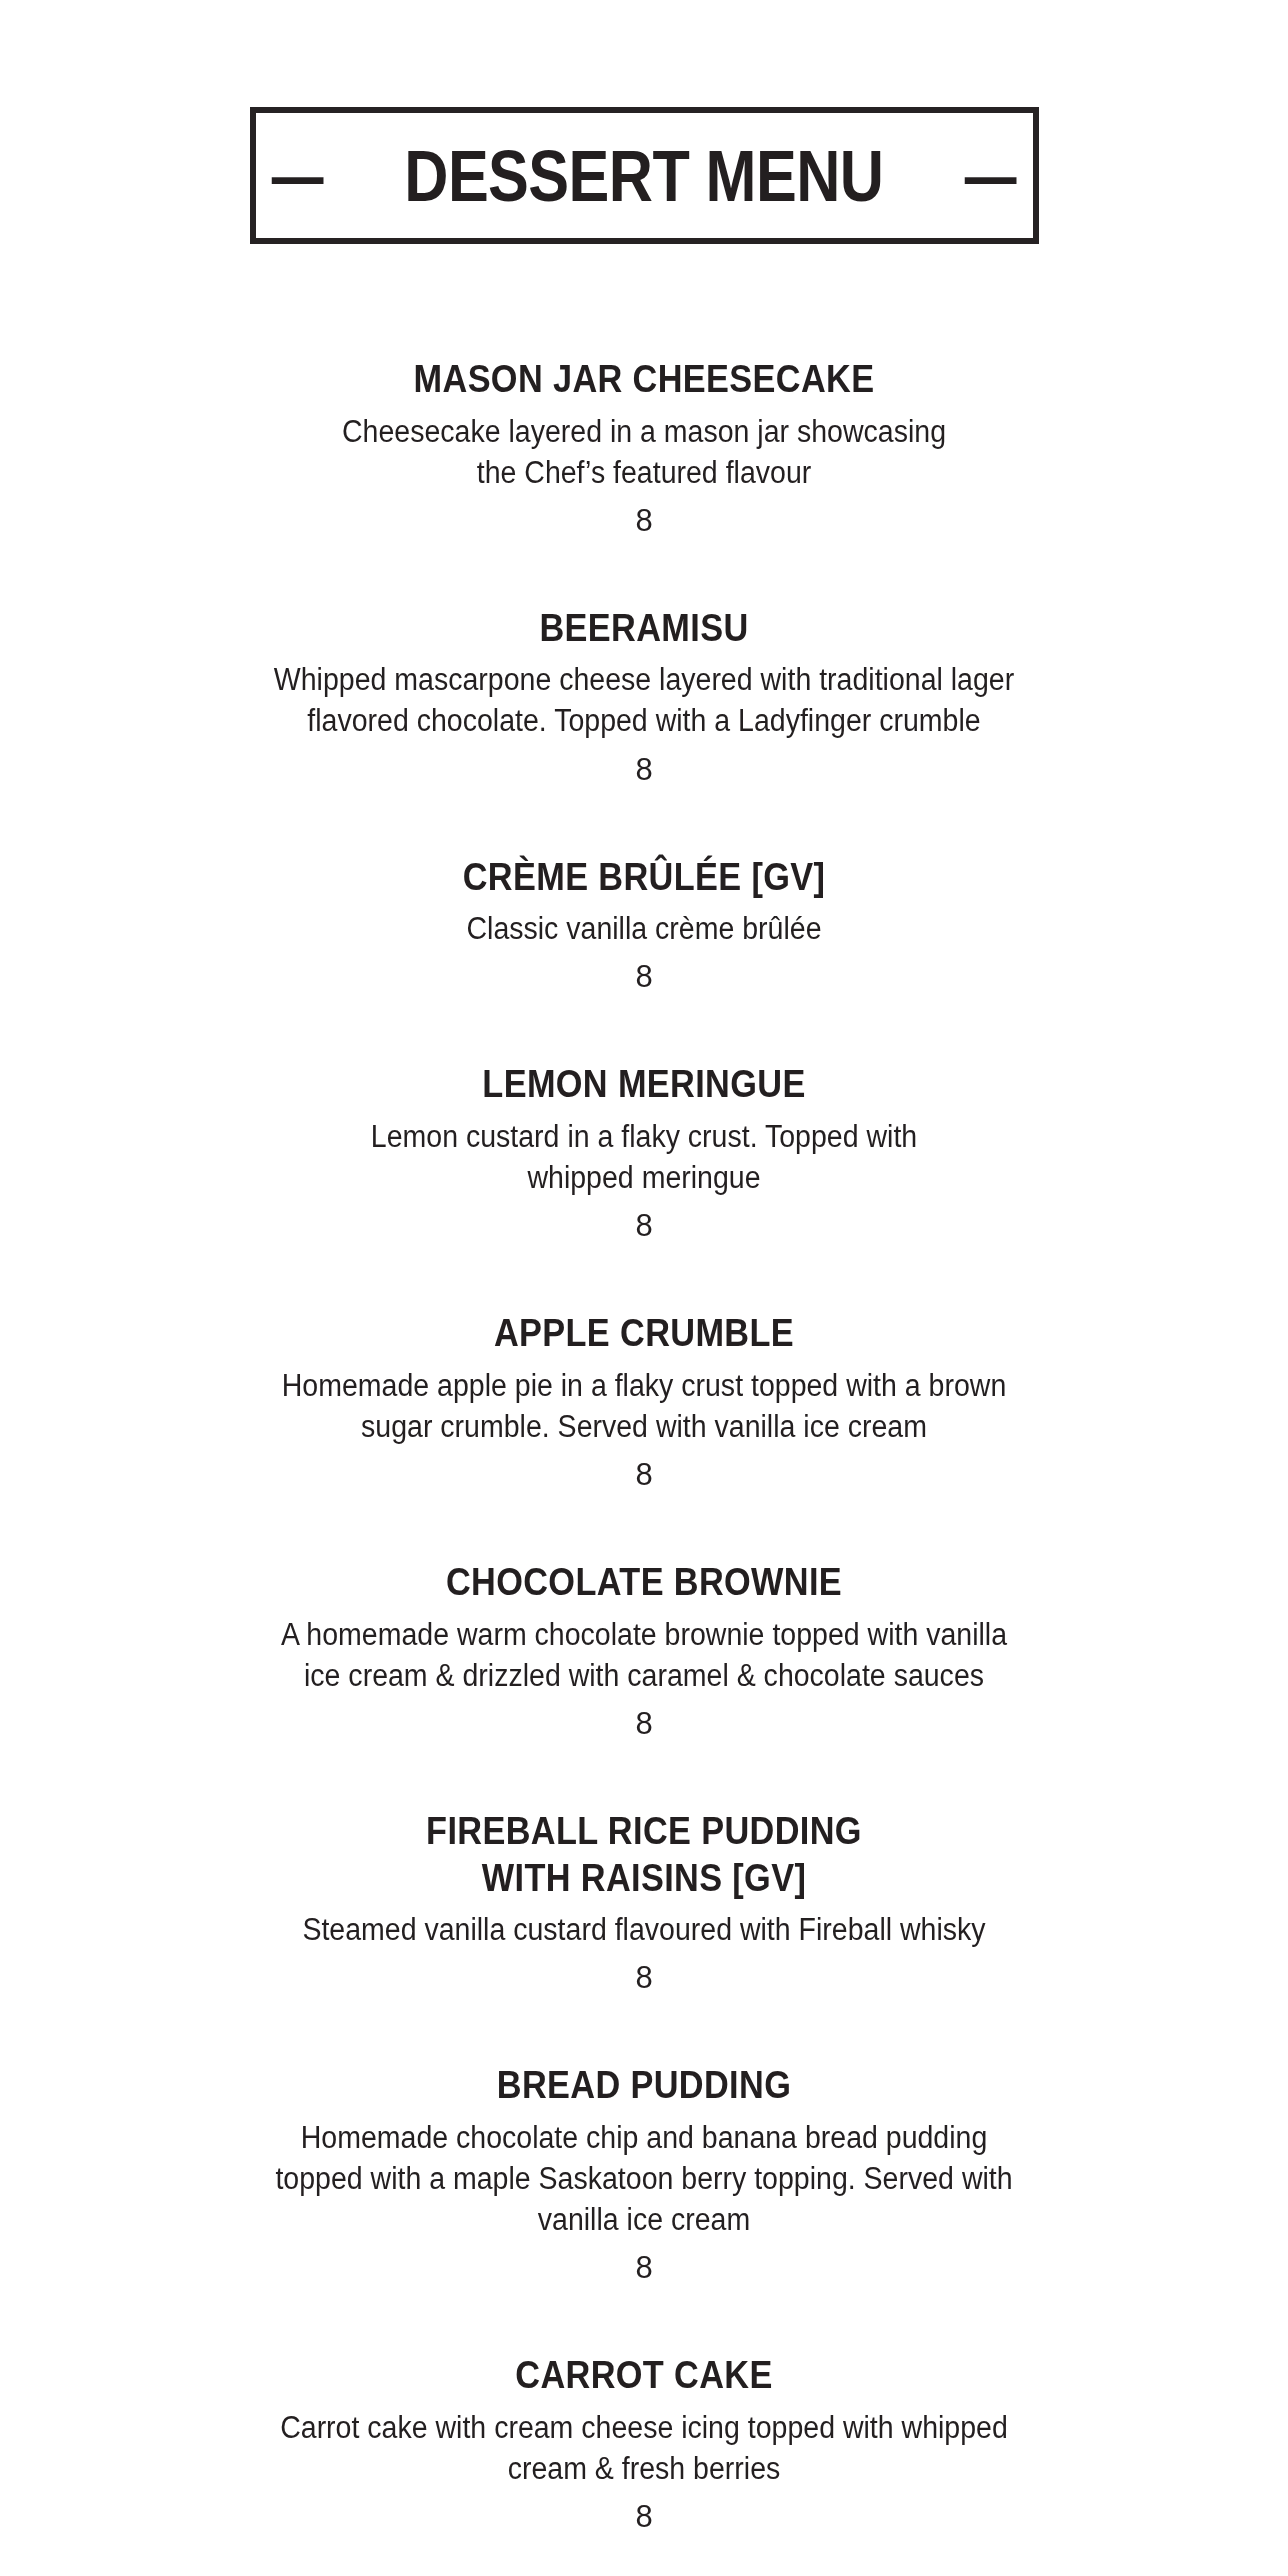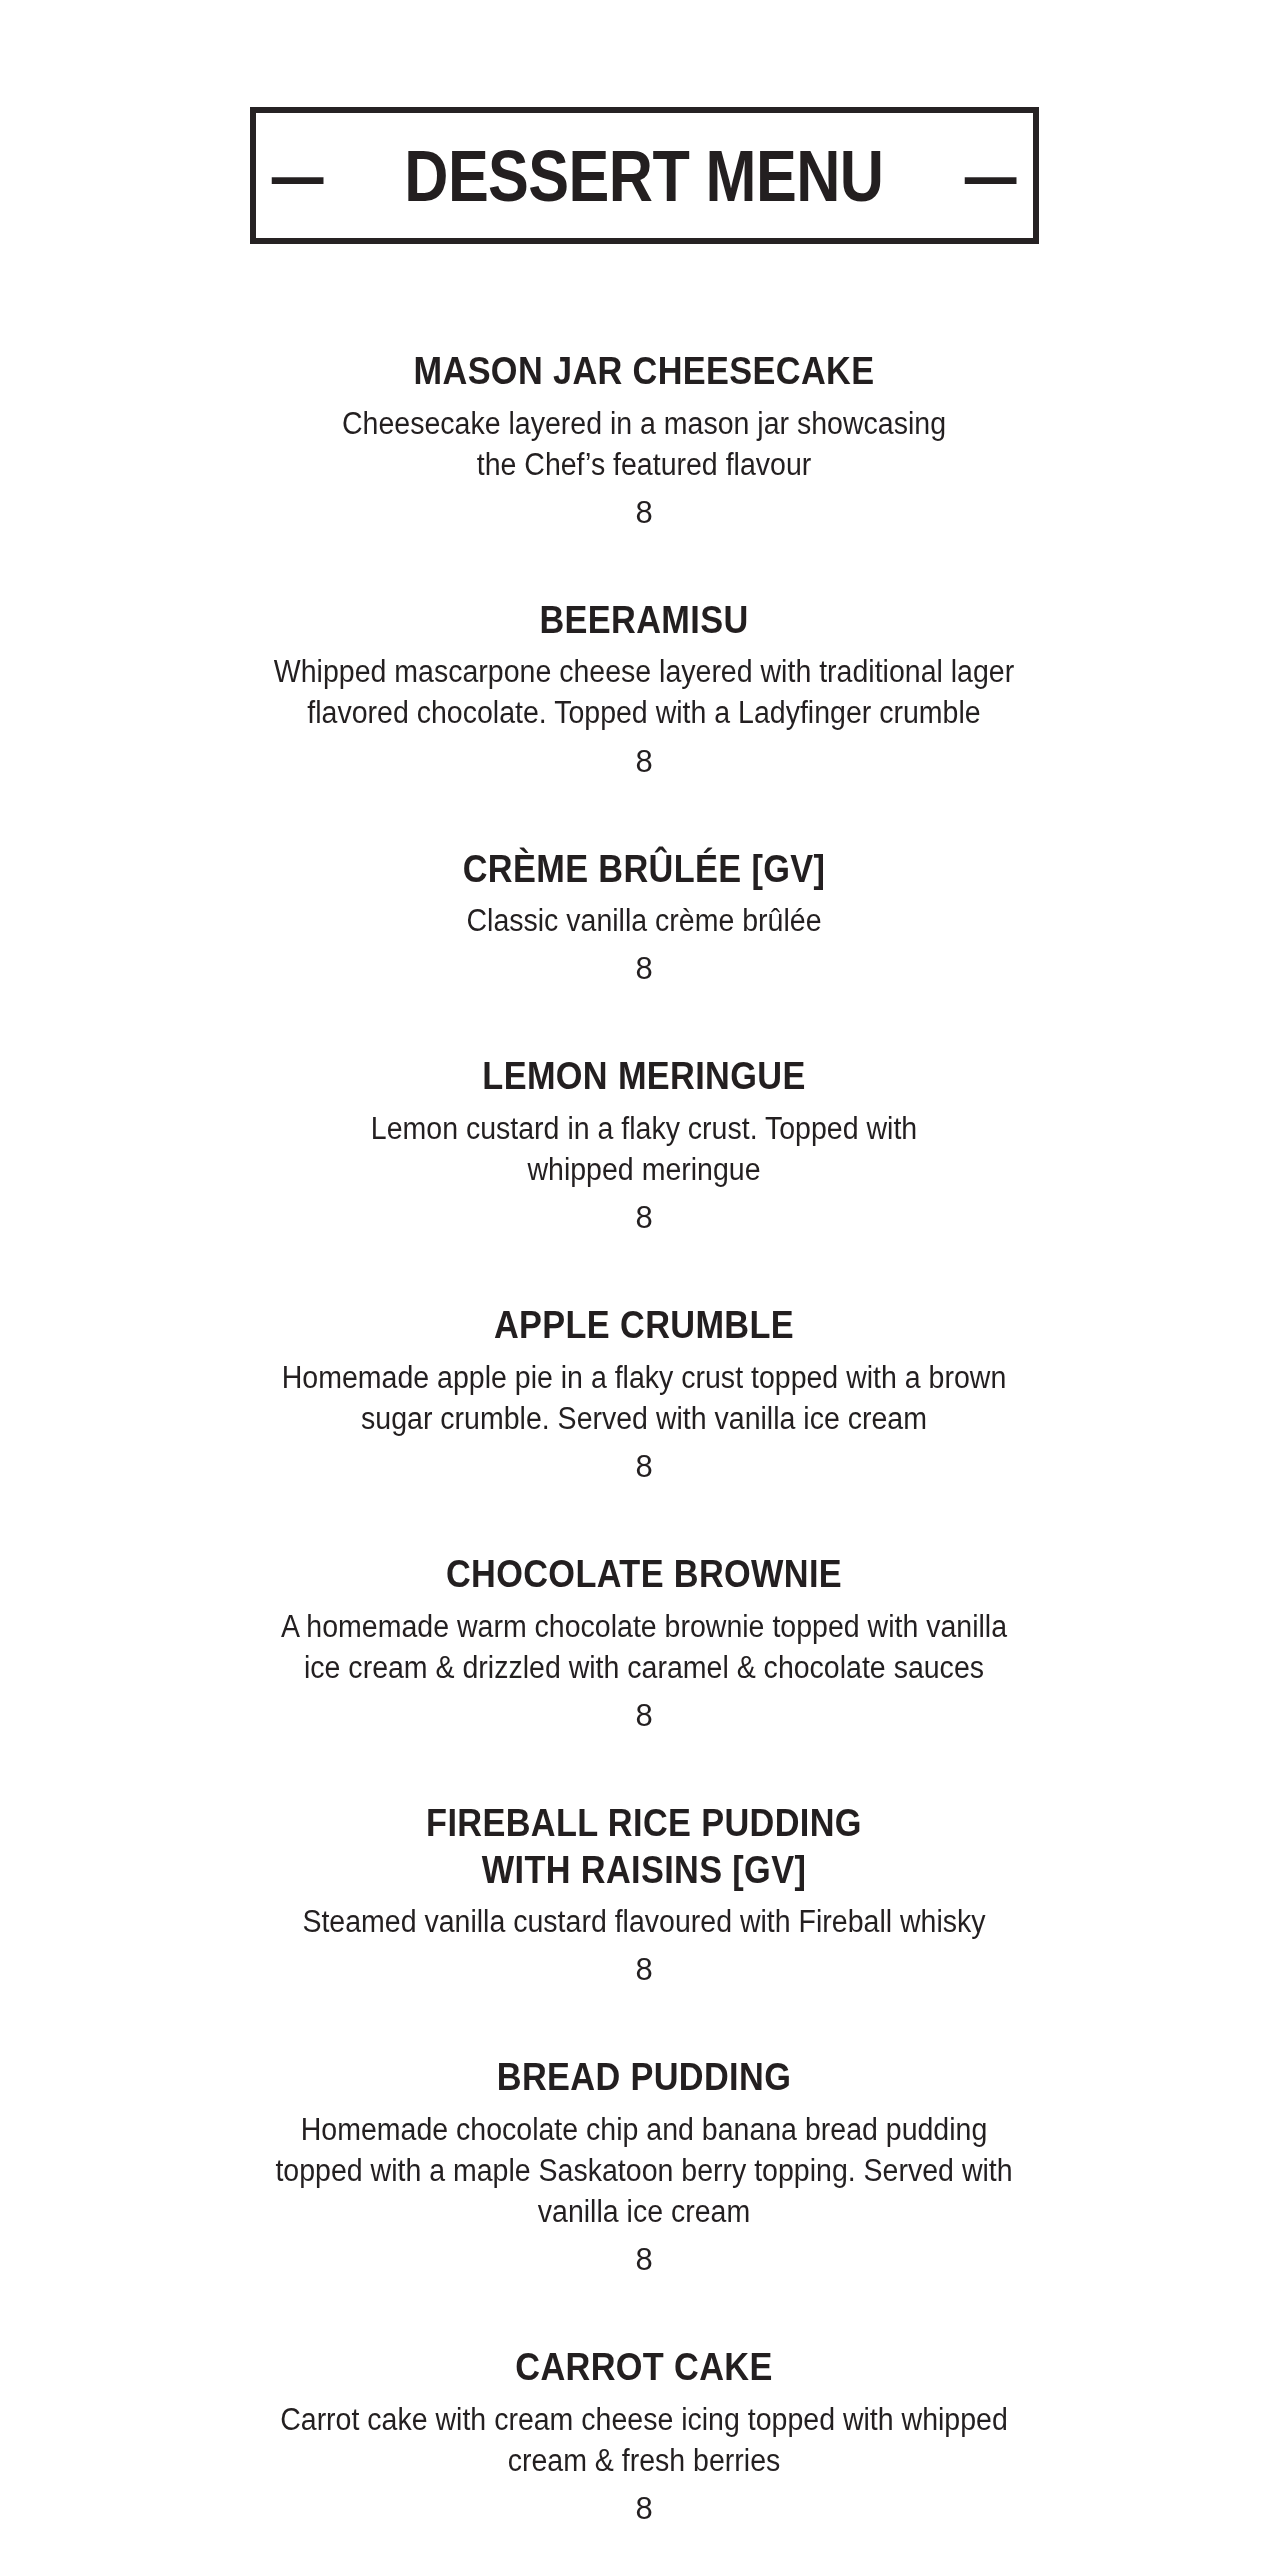--- a/index.html
+++ b/index.html
@@ -43,21 +43,21 @@
     line-height: 1;
     letter-spacing: -0.7px;
     white-space: nowrap;
     transform: scaleX(0.85);
     display: inline-block;
   }
   .items {
     padding-top: 103px;
   }
   .menu-item {
-    margin: 0 0 63px 0;
+    margin: 8px 0 63px 0;
   }
   .item-name {
     margin: 0 0 8.6px 0;
     font-size: 39px;
     font-weight: 700;
     line-height: 47px;
     letter-spacing: 0.4px;
     white-space: pre-line;
     transform: scaleX(0.88);
     transform-origin: center;

